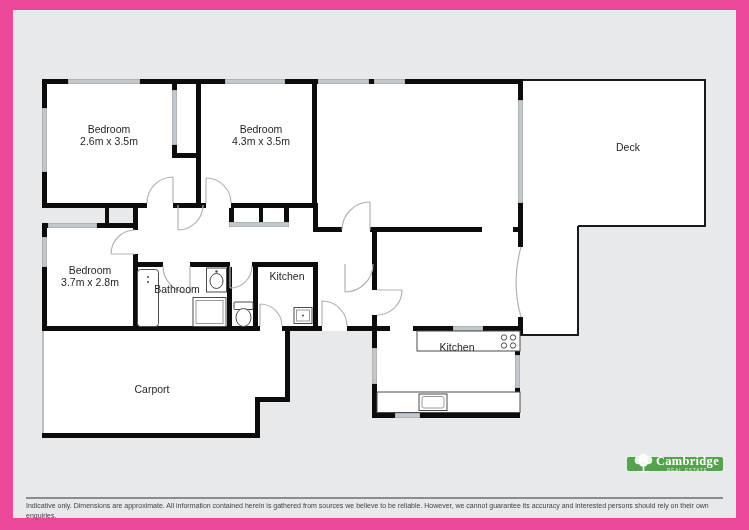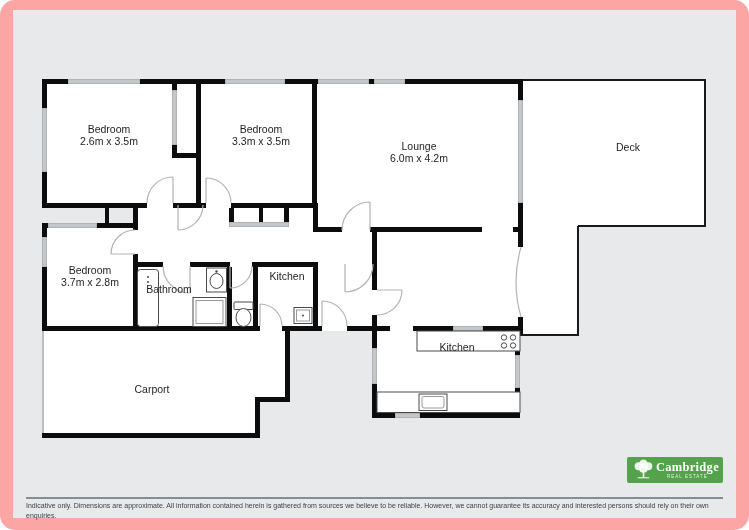--- a/index.html
+++ b/index.html
@@ -1,26 +1,26 @@
 <!DOCTYPE html>
 <html style="--panel-bg: #e7e9ea; --room-fill: #ffffff; --wall: #0c0c0c; --window: #c4c8ca; --arc: #b3b3b3; --fixture: #4a4a4a; --logo-green: #55a24d;"><head>
 <meta charset="utf-8">
 <style>
   html,body{margin:0;padding:0;background:#ffffff;width:749px;height:530px;overflow:hidden;
     font-family:"Liberation Sans", sans-serif;}
-  .page{position:relative;width:749px;height:530px;background:#fca5a5;border-radius:15px;}
+  .page{position:relative;width:749px;height:530px;background:#ec4899;}
   .panel{position:absolute;left:13px;top:10px;width:723px;height:508px;background:var(--panel-bg,#e7e9ea);}
   .fill{position:absolute;background:var(--room-fill,#fff);}
   .w{position:absolute;background:var(--wall,#0c0c0c);}
   .win{position:absolute;background:var(--window,#c4c8ca);box-shadow:inset 0 0 0 .5px #9aa0a3;}
   svg.layer{position:absolute;left:0;top:0;pointer-events:none;}
   .room-label{position:absolute;text-align:center;color:#1f1f1f;font-size:10.5px;line-height:11.5px;white-space:nowrap;}
   .sep{position:absolute;left:26px;top:497px;width:697px;height:2px;background:#868d93;}
   .disclaimer{position:absolute;left:26px;top:501px;width:700px;font-size:7px;line-height:10px;color:#3a3f44;}
-  .logo{position:absolute;left:627px;top:457px;width:96px;height:26px;background:var(--logo-green,#55a24d);
+  .logo{position:absolute;left:627px;top:457px;width:96px;height:14px;background:var(--logo-green,#55a24d);
     border-radius:2px;display:flex;align-items:center;padding:0 4px;box-sizing:border-box;}
   .logo-text{flex:1;text-align:center;color:#fff;}
   .logo-name{font-family:"Liberation Serif", serif;font-weight:bold;font-size:12.5px;line-height:13px;letter-spacing:.3px;}
   .logo-tag{font-size:4.5px;letter-spacing:1px;color:rgba(255,255,255,.85);line-height:5px;text-transform:uppercase;}
 </style>
 </head>
 <body>
 
 <div class="page">
   <div class="panel"></div>
@@ -146,34 +146,30 @@
       <rect x="422" y="396.5" width="22" height="11.5" rx="2" stroke="#9a9a9a"></rect>
     </g>
   </svg>
 
   <div class="room-label" style="left:59px;top:124px;width:100px">
     <div>Bedroom</div>
     <div>2.6m x 3.5m</div>
   </div>
   <div class="room-label" style="left:211px;top:124px;width:100px">
     <div>Bedroom</div>
-    <div>3.3m x 3.5m</div>
-  </div>
-  <div class="room-label" style="left:369px;top:141px;width:100px">
-    <div>Lounge</div>
-    <div>6.0m x 4.2m</div>
+    <div>4.3m x 3.5m</div>
   </div>
   <div class="room-label" style="left:588px;top:142px;width:80px">
     <div>Deck</div>
   </div>
   <div class="room-label" style="left:40px;top:265px;width:100px">
     <div>Bedroom</div>
     <div>3.7m x 2.8m</div>
   </div>
-  <div class="room-label" style="left:119px;top:284px;width:100px">
+  <div class="room-label" style="left:127px;top:284px;width:100px">
     <div>Bathroom</div>
   </div>
   <div class="room-label" style="left:237px;top:271px;width:100px">
     <div>Kitchen</div>
   </div>
   <div class="room-label" style="left:407px;top:342px;width:100px">
     <div>Kitchen</div>
   </div>
   <div class="room-label" style="left:102px;top:384px;width:100px">
     <div>Carport</div>

